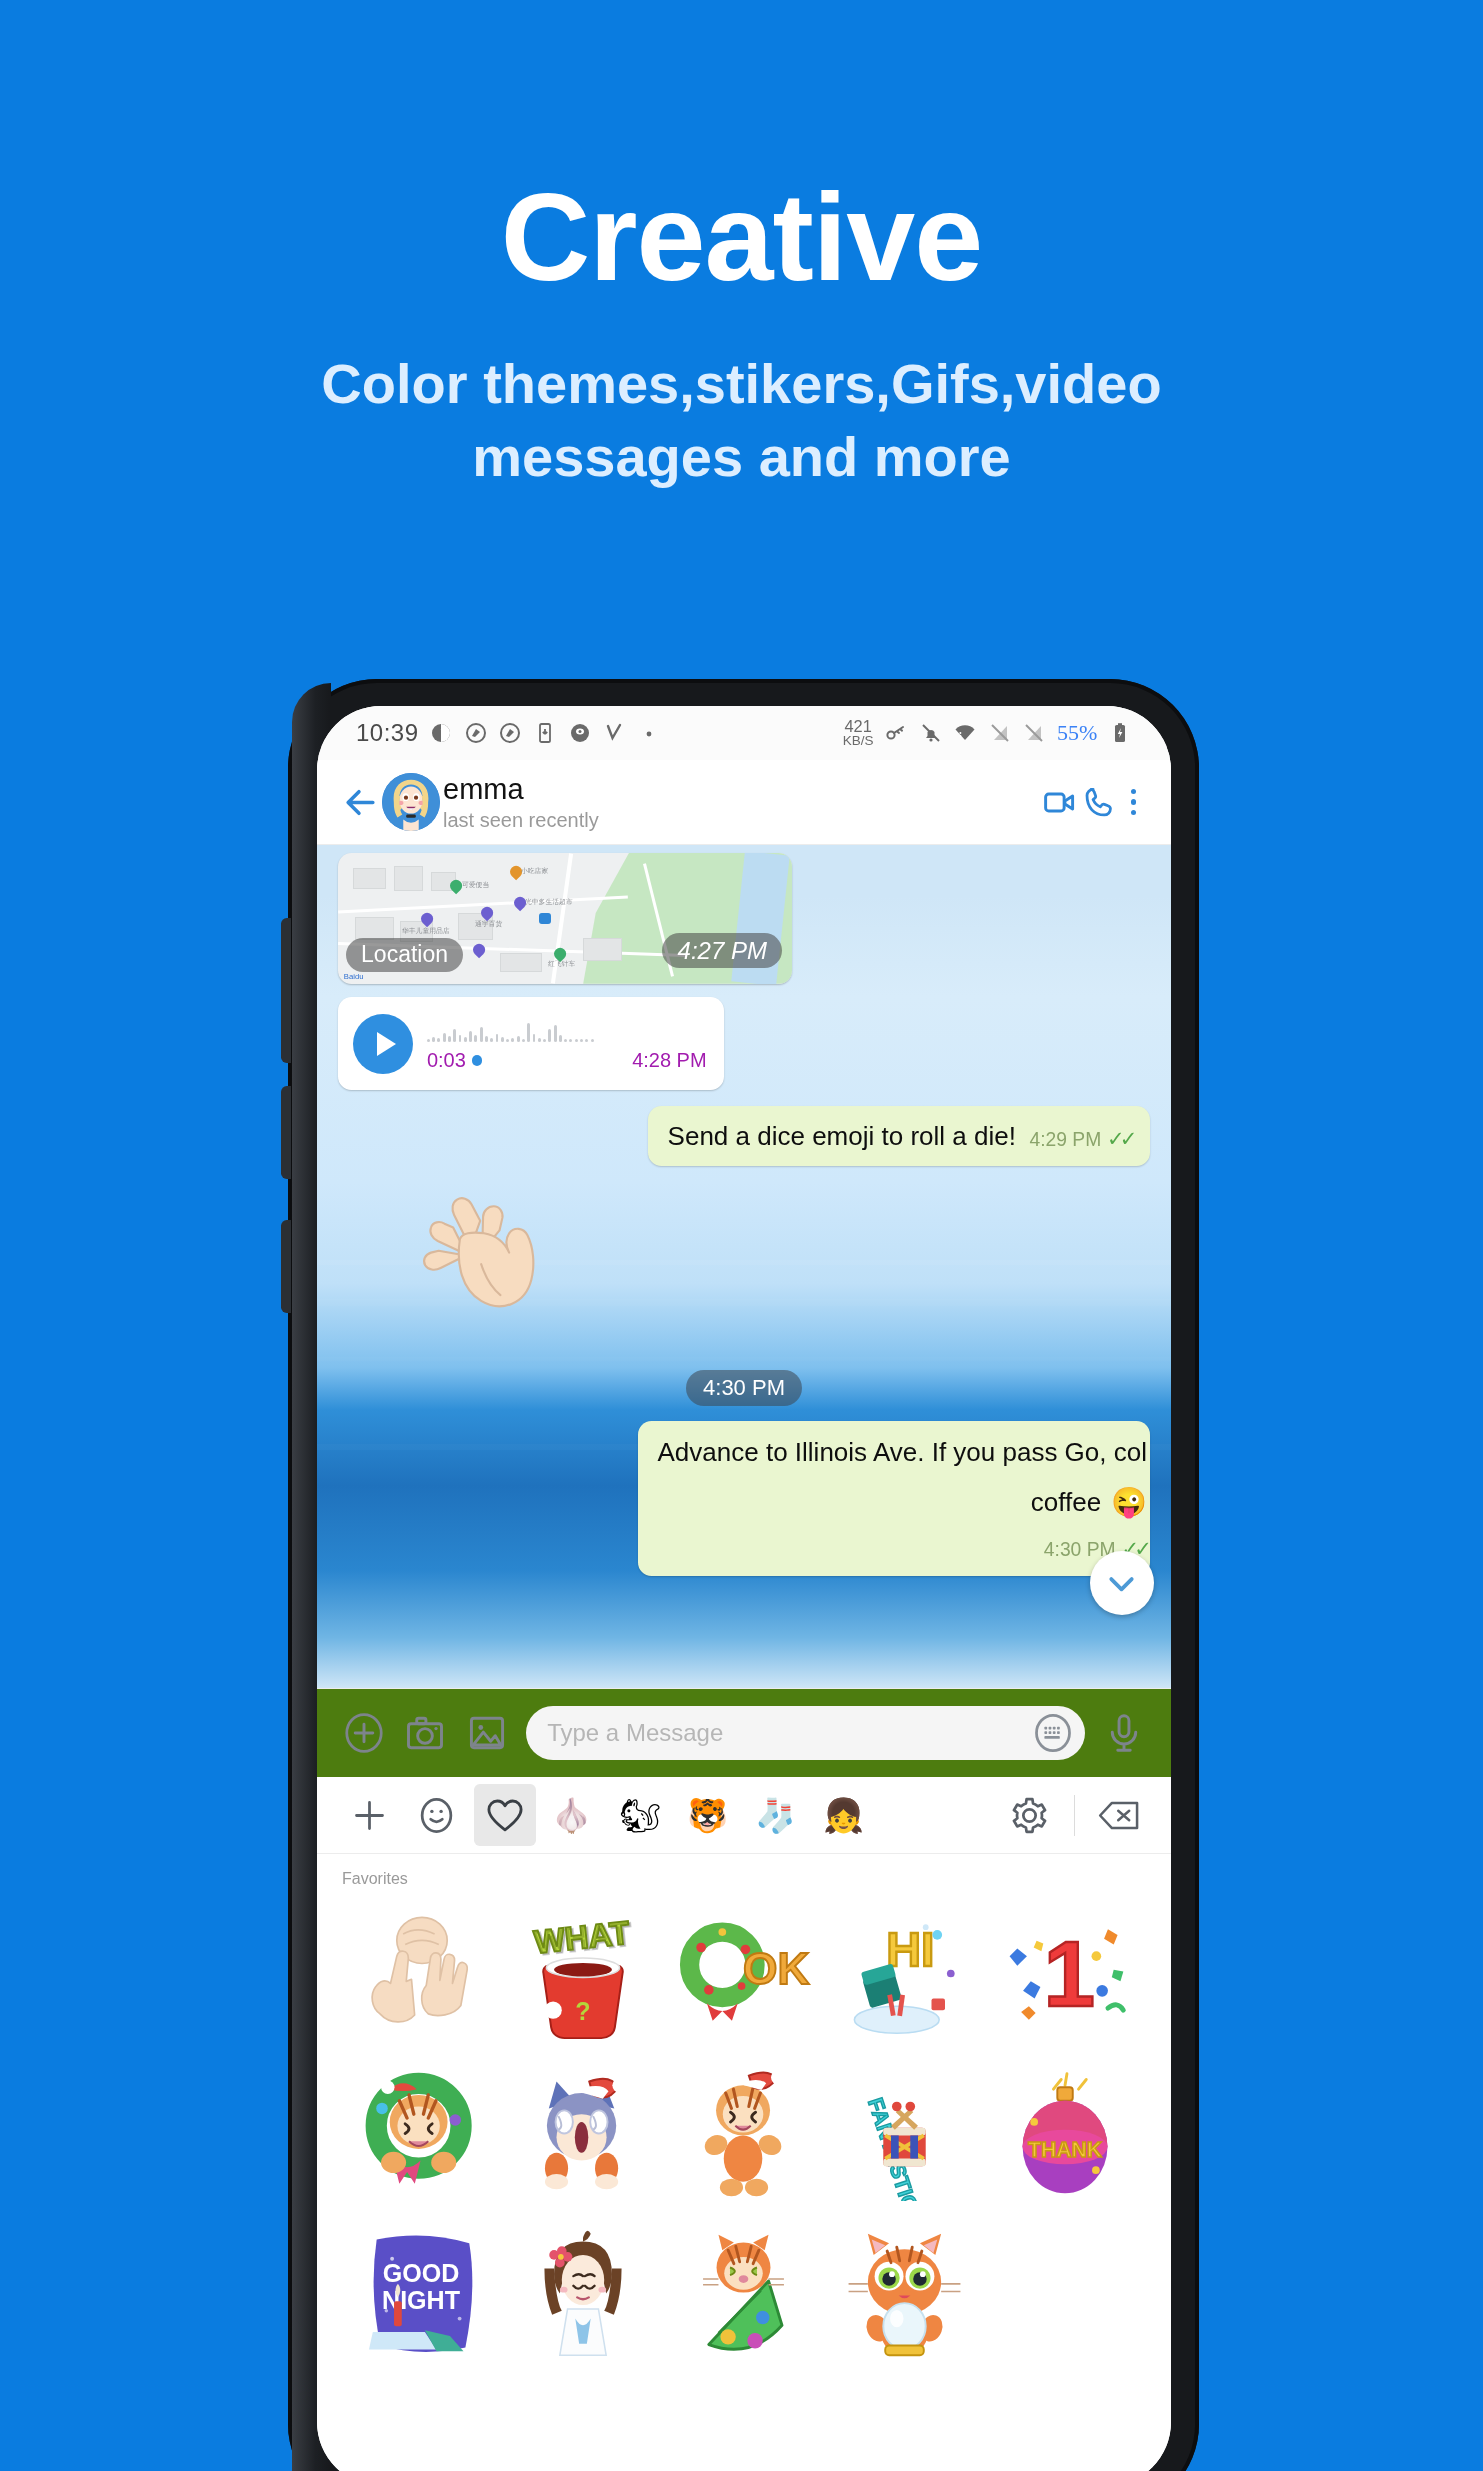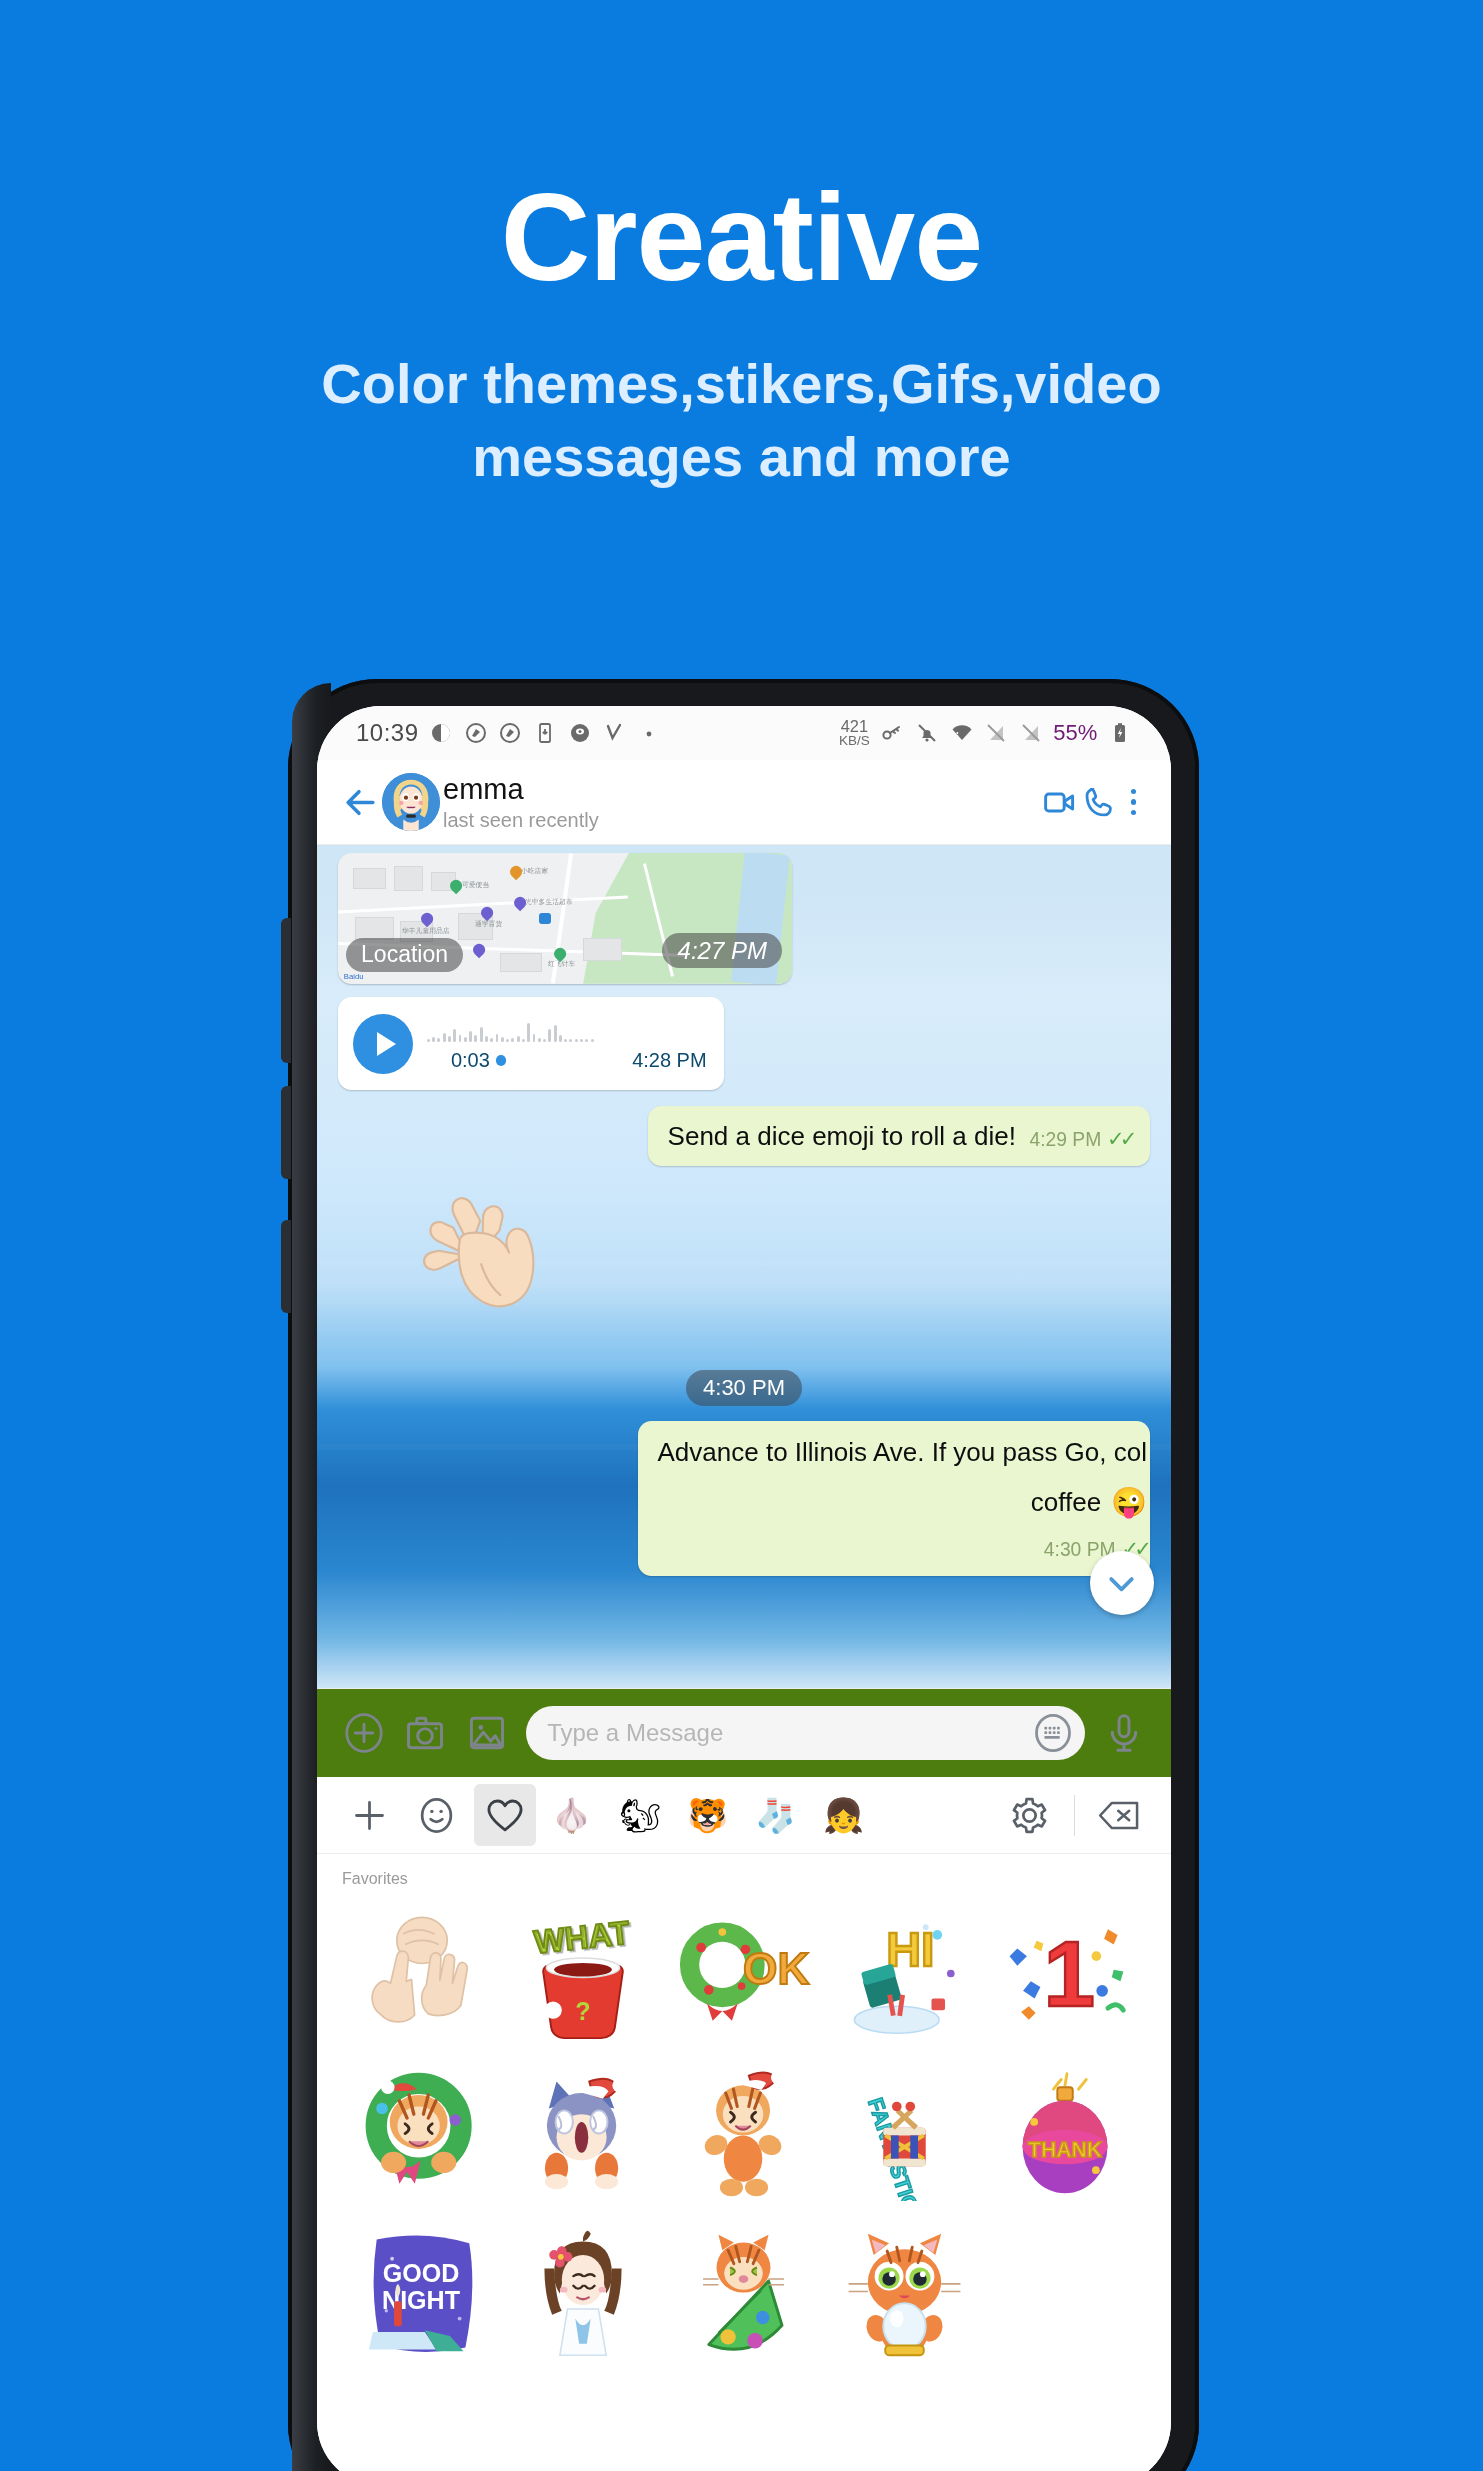--- a/index.html
+++ b/index.html
@@ -73,21 +73,21 @@
     display: flex; align-items: center;
     padding: 0 39px 0 39px;
     color: #5c5c5c; font-size: 22px;
     gap: 10.6px;
   }
   .sb-time { font-size: 24px; color:#4a4a4a; letter-spacing:0.5px; }
   .sb-ic { width: 24px; height: 24px; display:block; fill:#6a6a6a; }
   .sb-spacer { flex: 1 1 auto; }
   .sb-rate { font-size: 13.5px; line-height: 1.0; text-align:center; color:#6a6a6a; }
   .sb-rate b { display:block; font-size:16.4px; font-weight:normal; }
-  .sb-batt { font-size: 22px; color:#701a75; }
+  .sb-batt { font-size: 22px; color:#3b82f6;font-family:Liberation Serif, serif; }
 
   
   .chat-header {
     flex: 0 0 85px; height: 85px;
     background: #ffffff;
     display: flex; align-items: center;
     padding: 0 25px 0 25px; gap: 3px;
     border-bottom: 1px solid #ececec;
   }
   .hdr-back { width: 37px; height: 37px; flex:0 0 37px; }
@@ -176,21 +176,21 @@
     background:#2f8fe0; display:flex; align-items:center; justify-content:center;
   }
   .play-btn:after{
     content:""; border-left:19.3px solid #fff;
     border-top:12.6px solid transparent; border-bottom:12.6px solid transparent;
     margin-left:5.8px;
   }
   .voice-right { flex:1 1 auto; }
   .wave { height:27px; display:flex; align-items:flex-end; gap:2.4px; }
   .wave i { display:block; width:2.9px; background:#c9ccd0; border-radius:1.9px; }
-  .voice-meta { display:flex; align-items:center; margin-top:6.8px; font-size:20px; color:#0c4a6e;margin-left:24px; }
+  .voice-meta { display:flex; align-items:center; margin-top:6.8px; font-size:20px; color:#a21caf; }
   .voice-dur { display:flex; align-items:center; gap:5.8px; }
   .voice-dot { width:10.6px; height:10.6px; border-radius:50%; background:#2f8fe0; display:block; }
   .voice-time { margin-left:auto; }
 
   .out-row { display:flex; justify-content:flex-end; margin-top: 15.4px; }
   .bubble-out {
     background:#eaf6d0; border-radius: 13.5px;
     box-shadow: 0 1px 1.9px rgba(0,0,0,.18);
     padding: 13.5px 17.4px 11.6px 19.3px;
     max-width: 676px;

